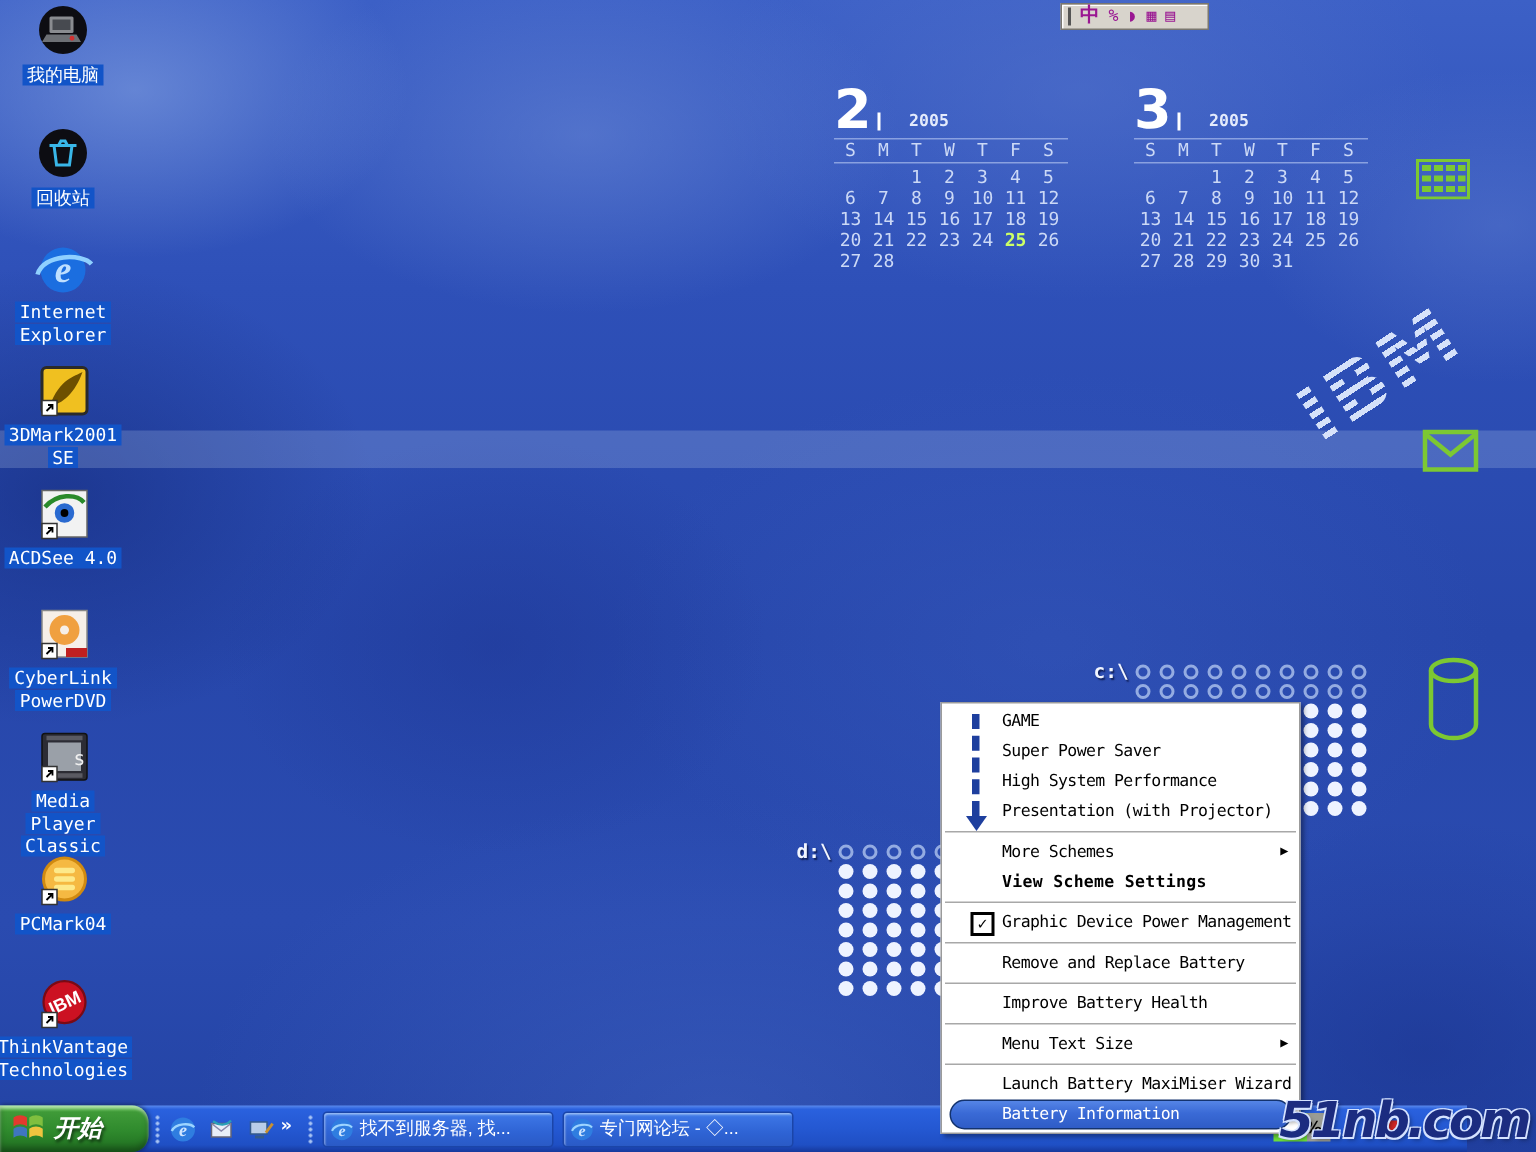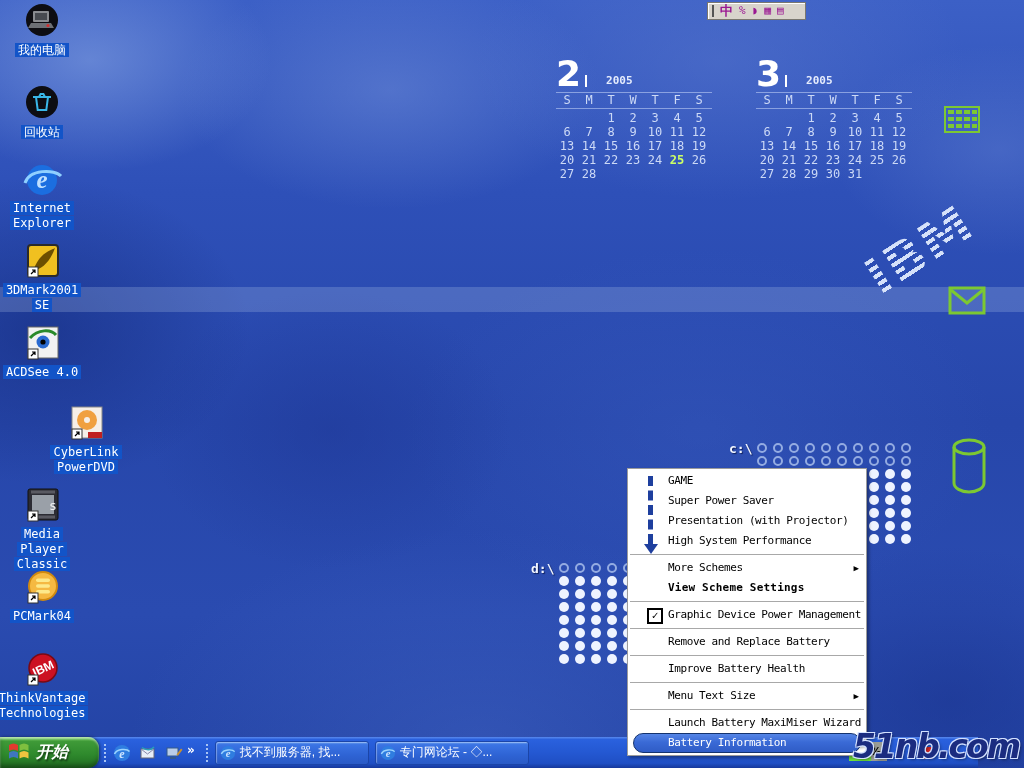--- a/index.html
+++ b/index.html
@@ -18,21 +18,21 @@
       radial-gradient(ellipse 300px 220px at 950px 700px, rgba(25,50,140,.5), transparent 70%),
       linear-gradient(180deg,#3c60c6 0%,#2e50b8 25%,#2747ab 55%,#2a4bb0 80%,#2343a4 100%);
   }
   .band{position:absolute;left:0;top:287px;width:1024px;height:25px;background:rgba(195,212,242,.22);z-index:1;}
 
   
   #desktop-icons{position:absolute;left:0;top:0;width:84px;z-index:2;}
   .desk-icon{position:absolute;left:0;width:84px;display:flex;flex-direction:column;align-items:center;cursor:pointer;}
   .desk-icon:nth-child(1){top:2px;}  .desk-icon:nth-child(2){top:84px;}
   .desk-icon:nth-child(3){top:160px;}.desk-icon:nth-child(4){top:242px;}
-  .desk-icon:nth-child(5){top:324px;}.desk-icon:nth-child(6){top:404px;padding-left:44px;}
+  .desk-icon:nth-child(5){top:324px;}.desk-icon:nth-child(6){top:404px;}
   .desk-icon:nth-child(7){top:486px;}.desk-icon:nth-child(8){top:568px;}
   .desk-icon:nth-child(9){top:650px;}
   .di-icon{height:40px;}
   .di-label{margin-top:1px;text-align:center;font-size:12px;line-height:15px;color:#fff;}
   .di-label span{background:#1254c8;padding:0 3px;box-decoration-break:clone;margin-top:11px;-webkit-box-decoration-break:clone;}
 
   
   .calendar{position:absolute;top:56px;width:156px;color:#ccd9f6;z-index:2;font-size:12px;}
   #cal-feb{left:556px;} #cal-mar{left:756px;}
   .cal-head{display:flex;align-items:flex-end;height:33px;}
@@ -565,22 +565,22 @@
           </svg></div>
         <div class="di-label"><span>ThinkVantage Technologies</span></div>
       </div>
     </div>
 
   <div id="power-menu">
     <div id="scheme-arrow"></div>
     <div id="menu-items">
         <div class="pm-item"><span>GAME</span></div>
         <div class="pm-item"><span>Super Power Saver</span></div>
+        <div class="pm-item"><span>High System Performance</span></div>
         <div class="pm-item"><span>Presentation (with Projector)</span></div>
-        <div class="pm-item"><span>High System Performance</span></div>
         <div class="pm-sep"></div>
         <div class="pm-item"><span>More Schemes</span><span class="pm-arrow">▶</span></div>
         <div class="pm-item pm-bold"><span>View Scheme Settings</span></div>
         <div class="pm-sep"></div>
         <div class="pm-item"><span class="pm-check">✓</span><span>Graphic Device Power Management</span></div>
         <div class="pm-sep"></div>
         <div class="pm-item"><span>Remove and Replace Battery</span></div>
         <div class="pm-sep"></div>
         <div class="pm-item"><span>Improve Battery Health</span></div>
         <div class="pm-sep"></div>

